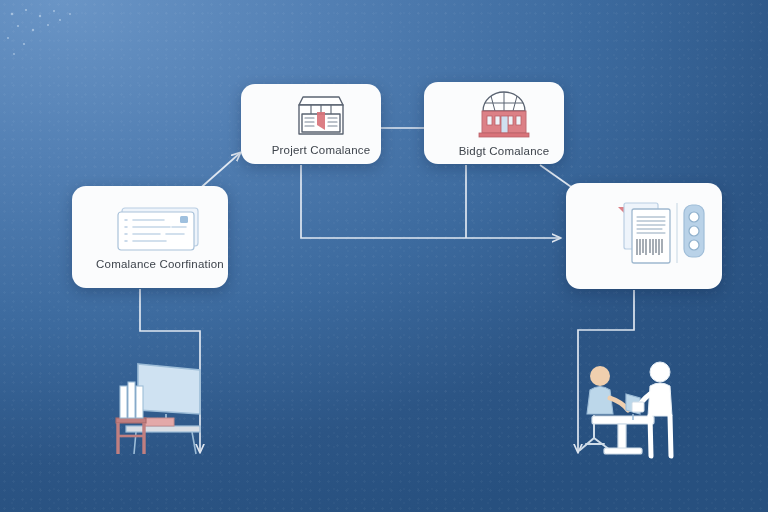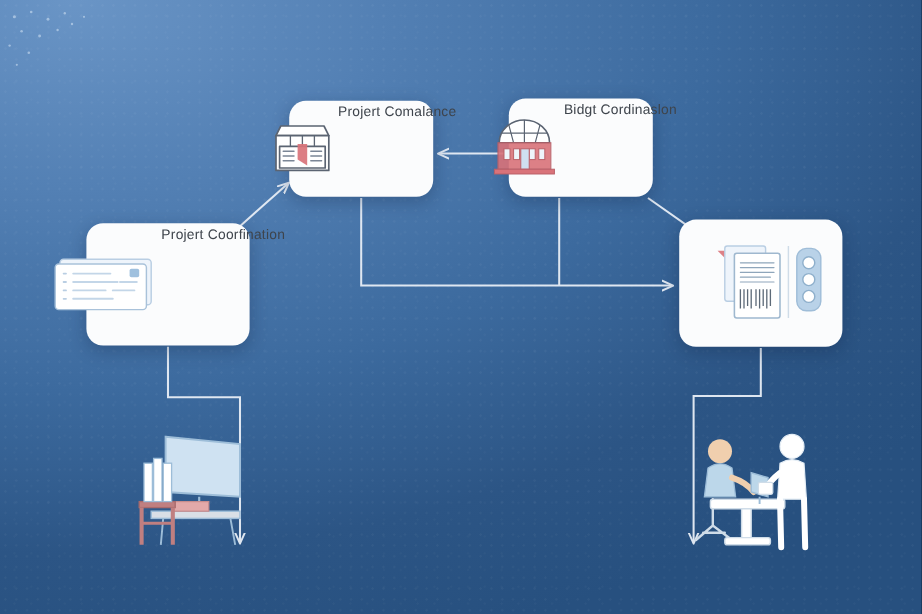--- a/index.html
+++ b/index.html
@@ -42,22 +42,24 @@
     height: 512px;
     pointer-events: none;
   }
 
   .card {
     position: absolute;
     background: #fbfcfd;
     border-radius: 14px;
     box-shadow: 0 4px 14px rgba(10,30,60,.28);
     display: flex;
-    flex-direction: row;
+    flex-direction: column;
+    align-items: center;
     justify-content: center;
+    padding-left: 20px;
   }
   .card .icon-wrap {
     display: flex;
     align-items: center;
     justify-content: center;
   }
   .card .card-label {
     margin-top: 4px;
     font-size: 11.5px;
     color: #3e444c;
@@ -170,39 +172,39 @@
         <g fill="#eef4fa" stroke="#b95f67" stroke-width=".8">
           <rect x="16" y="27" width="5" height="9"></rect>
           <rect x="24" y="27" width="5" height="9"></rect>
           <rect x="37" y="27" width="5" height="9"></rect>
           <rect x="45" y="27" width="5" height="9"></rect>
         </g>
         <rect x="30" y="27" width="7" height="17" fill="#cfe0f0" stroke="#b95f67" stroke-width=".8"></rect>
         <rect x="8" y="44" width="50" height="4" fill="#d9737a" stroke="#b95f67" stroke-width=".8"></rect>
       </svg>
     </div>
-    <div class="card-label">Bidgt Cordinaslon</div>
+    <div class="card-label">Bidgt Comalance</div>
   </div>
 
   <div class="card" id="card-supplier">
     <div class="icon-wrap">
       <svg width="92" height="50" viewBox="0 0 92 50">
         <rect x="8" y="4" width="76" height="38" rx="3" fill="#eef4fb" stroke="#b9cee3" stroke-width="1.2"></rect>
         <rect x="4" y="8" width="76" height="38" rx="3" fill="#ffffff" stroke="#a9c2da" stroke-width="1.2"></rect>
         <g stroke="#b9cee3" stroke-width="1.5" stroke-linecap="round">
           <path d="M11 16 H13 M11 23 H13 M11 30 H13 M11 37 H13"></path>
         </g>
         <g stroke="#c3d6e8" stroke-width="1.6" stroke-linecap="round">
           <path d="M19 16 H50 M19 23 H56 M19 30 H46 M19 37 H52"></path>
           <path d="M58 23 H72 M52 30 H70"></path>
         </g>
         <rect x="66" y="12" width="8" height="7" rx="1.5" fill="#9fc0de"></rect>
       </svg>
     </div>
-    <div class="card-label">Projert Coorfination</div>
+    <div class="card-label">Comalance Coorfination</div>
   </div>
 
   <div class="card" id="card-docs">
     <div class="icon-wrap">
       <svg width="108" height="82" viewBox="0 0 108 82">
         <path d="M18 14 L34 14 L34 30 Z" fill="#d9737a" opacity=".9"></path>
         <rect x="24" y="10" width="34" height="46" rx="2" fill="#eef4fb" stroke="#b9cee3" stroke-width="1.2"></rect>
         <rect x="32" y="16" width="38" height="54" rx="2" fill="#ffffff" stroke="#9fb8cf" stroke-width="1.3"></rect>
         <g stroke="#8fa6bb" stroke-width="1" stroke-linecap="round">
           <path d="M37 24 H65 M37 28 H65 M37 32 H65 M37 36 H62 M37 40 H65"></path>

